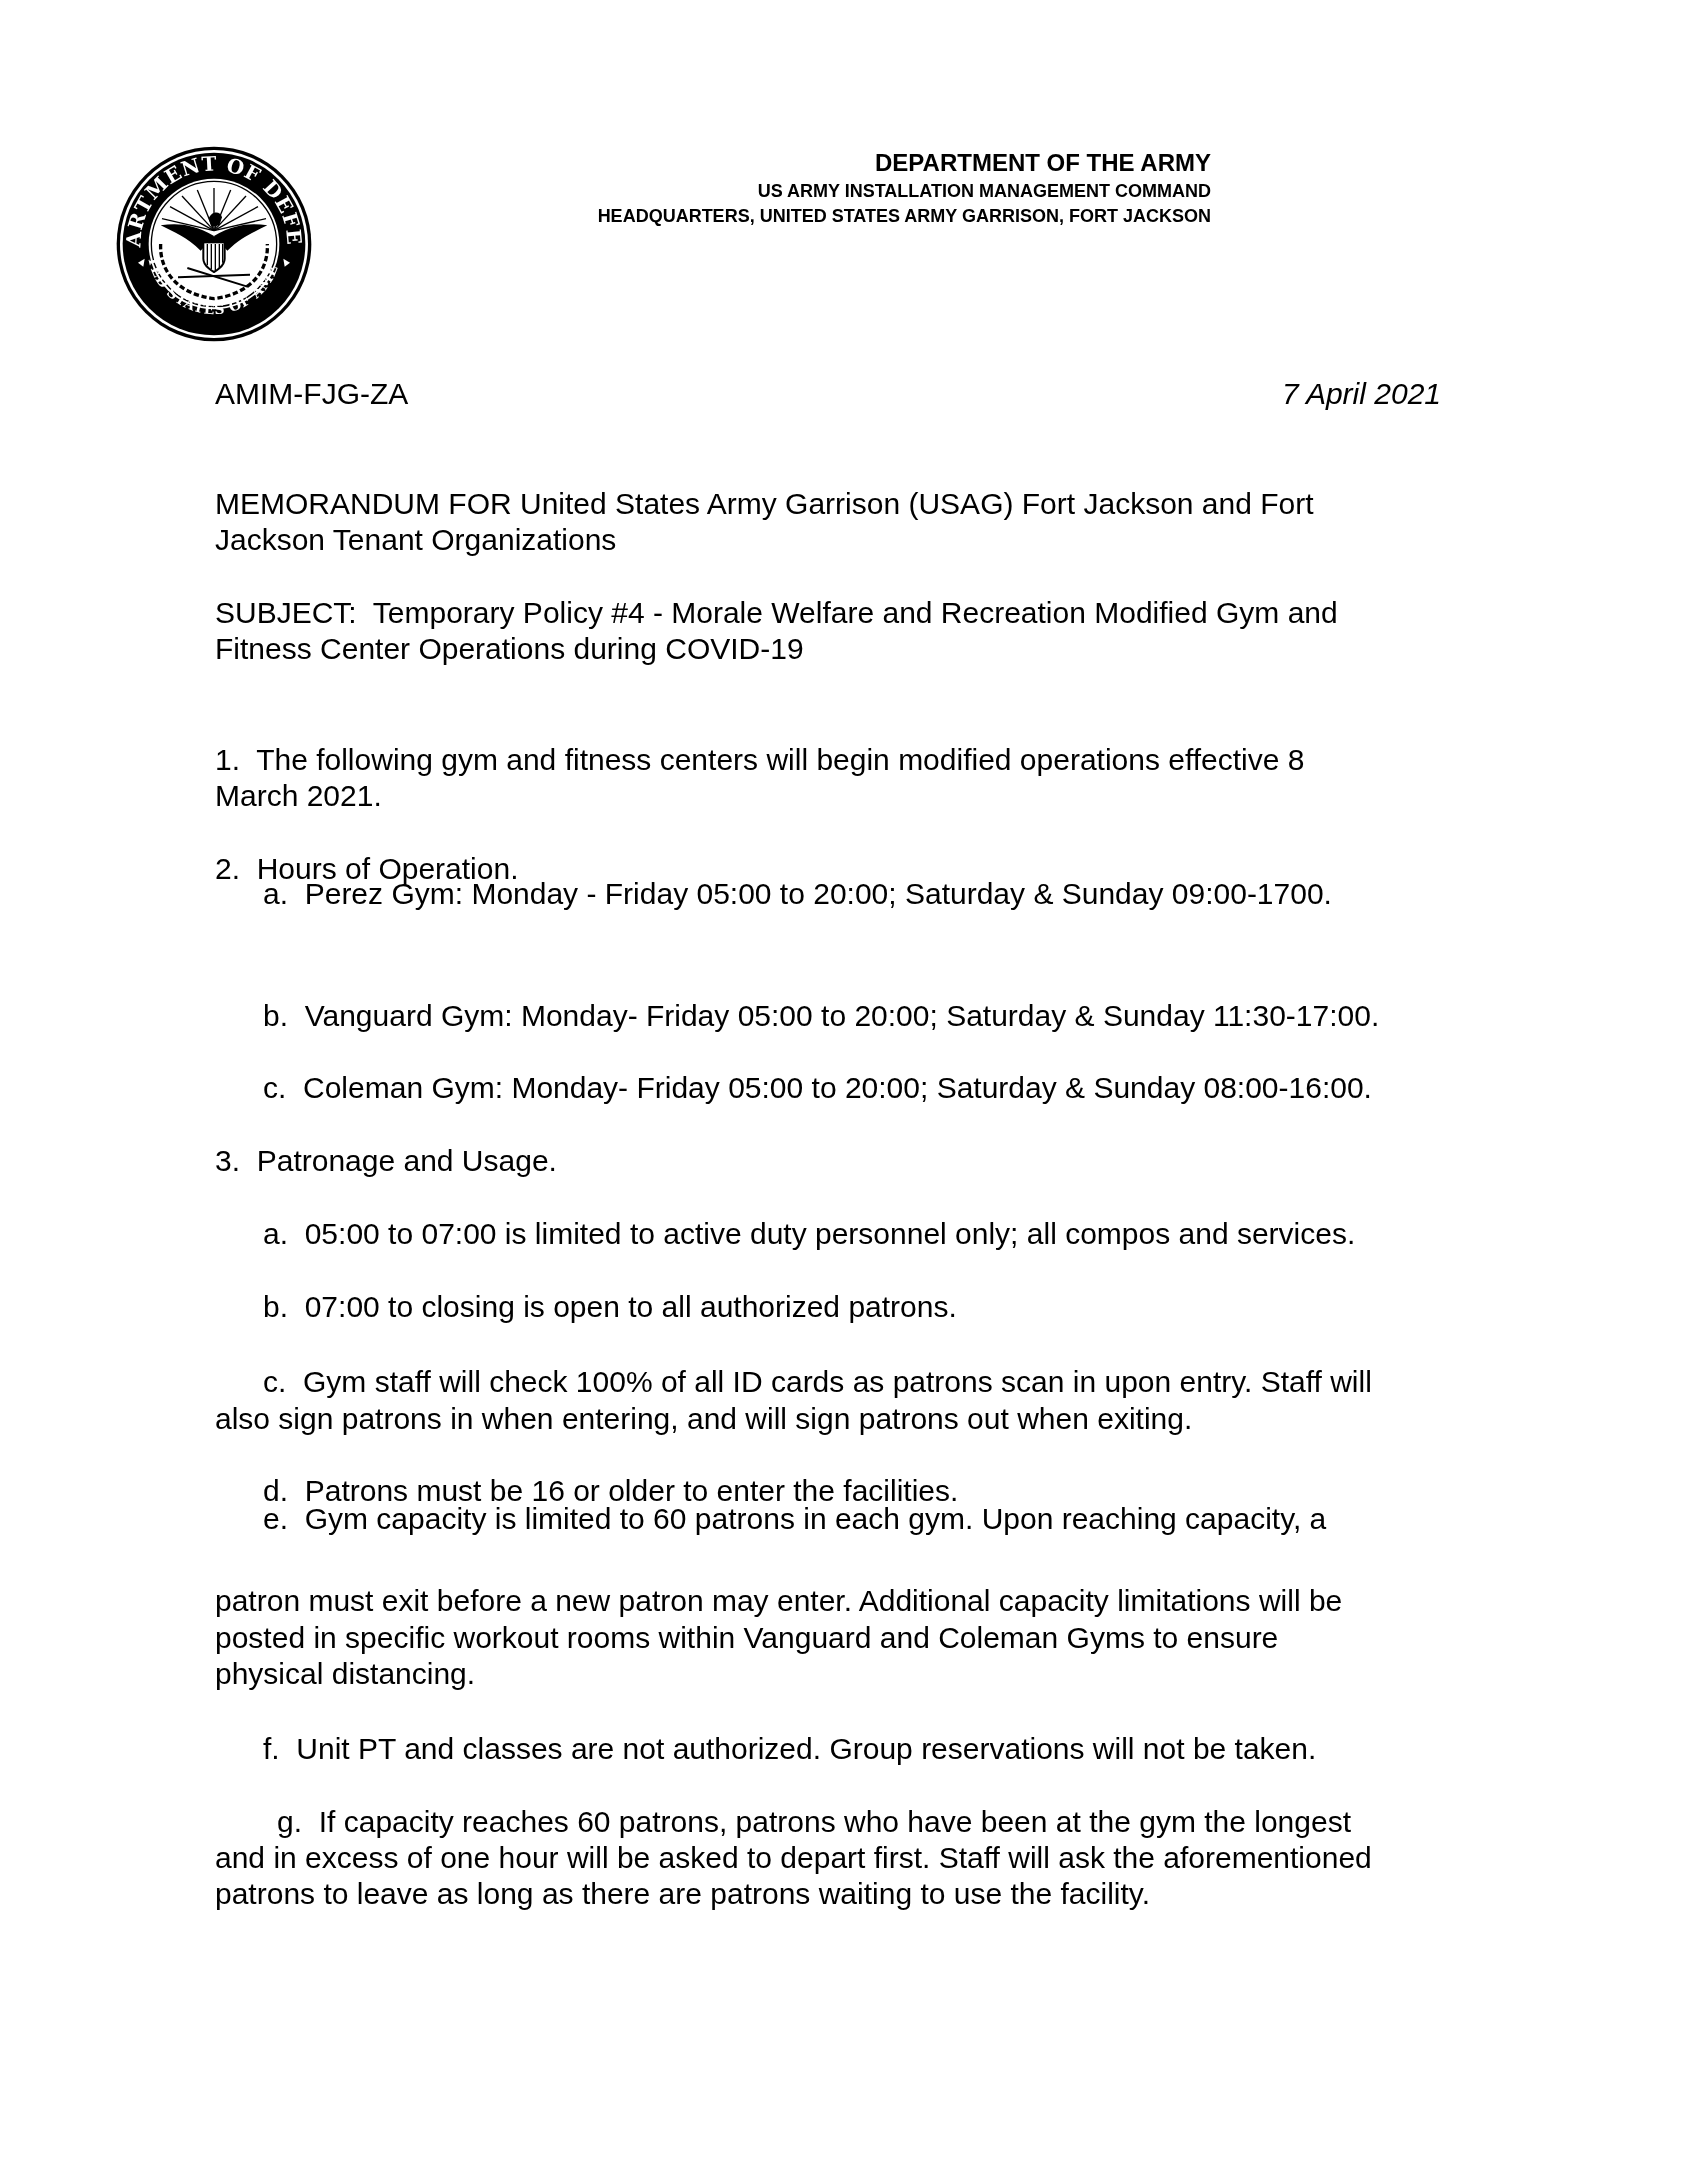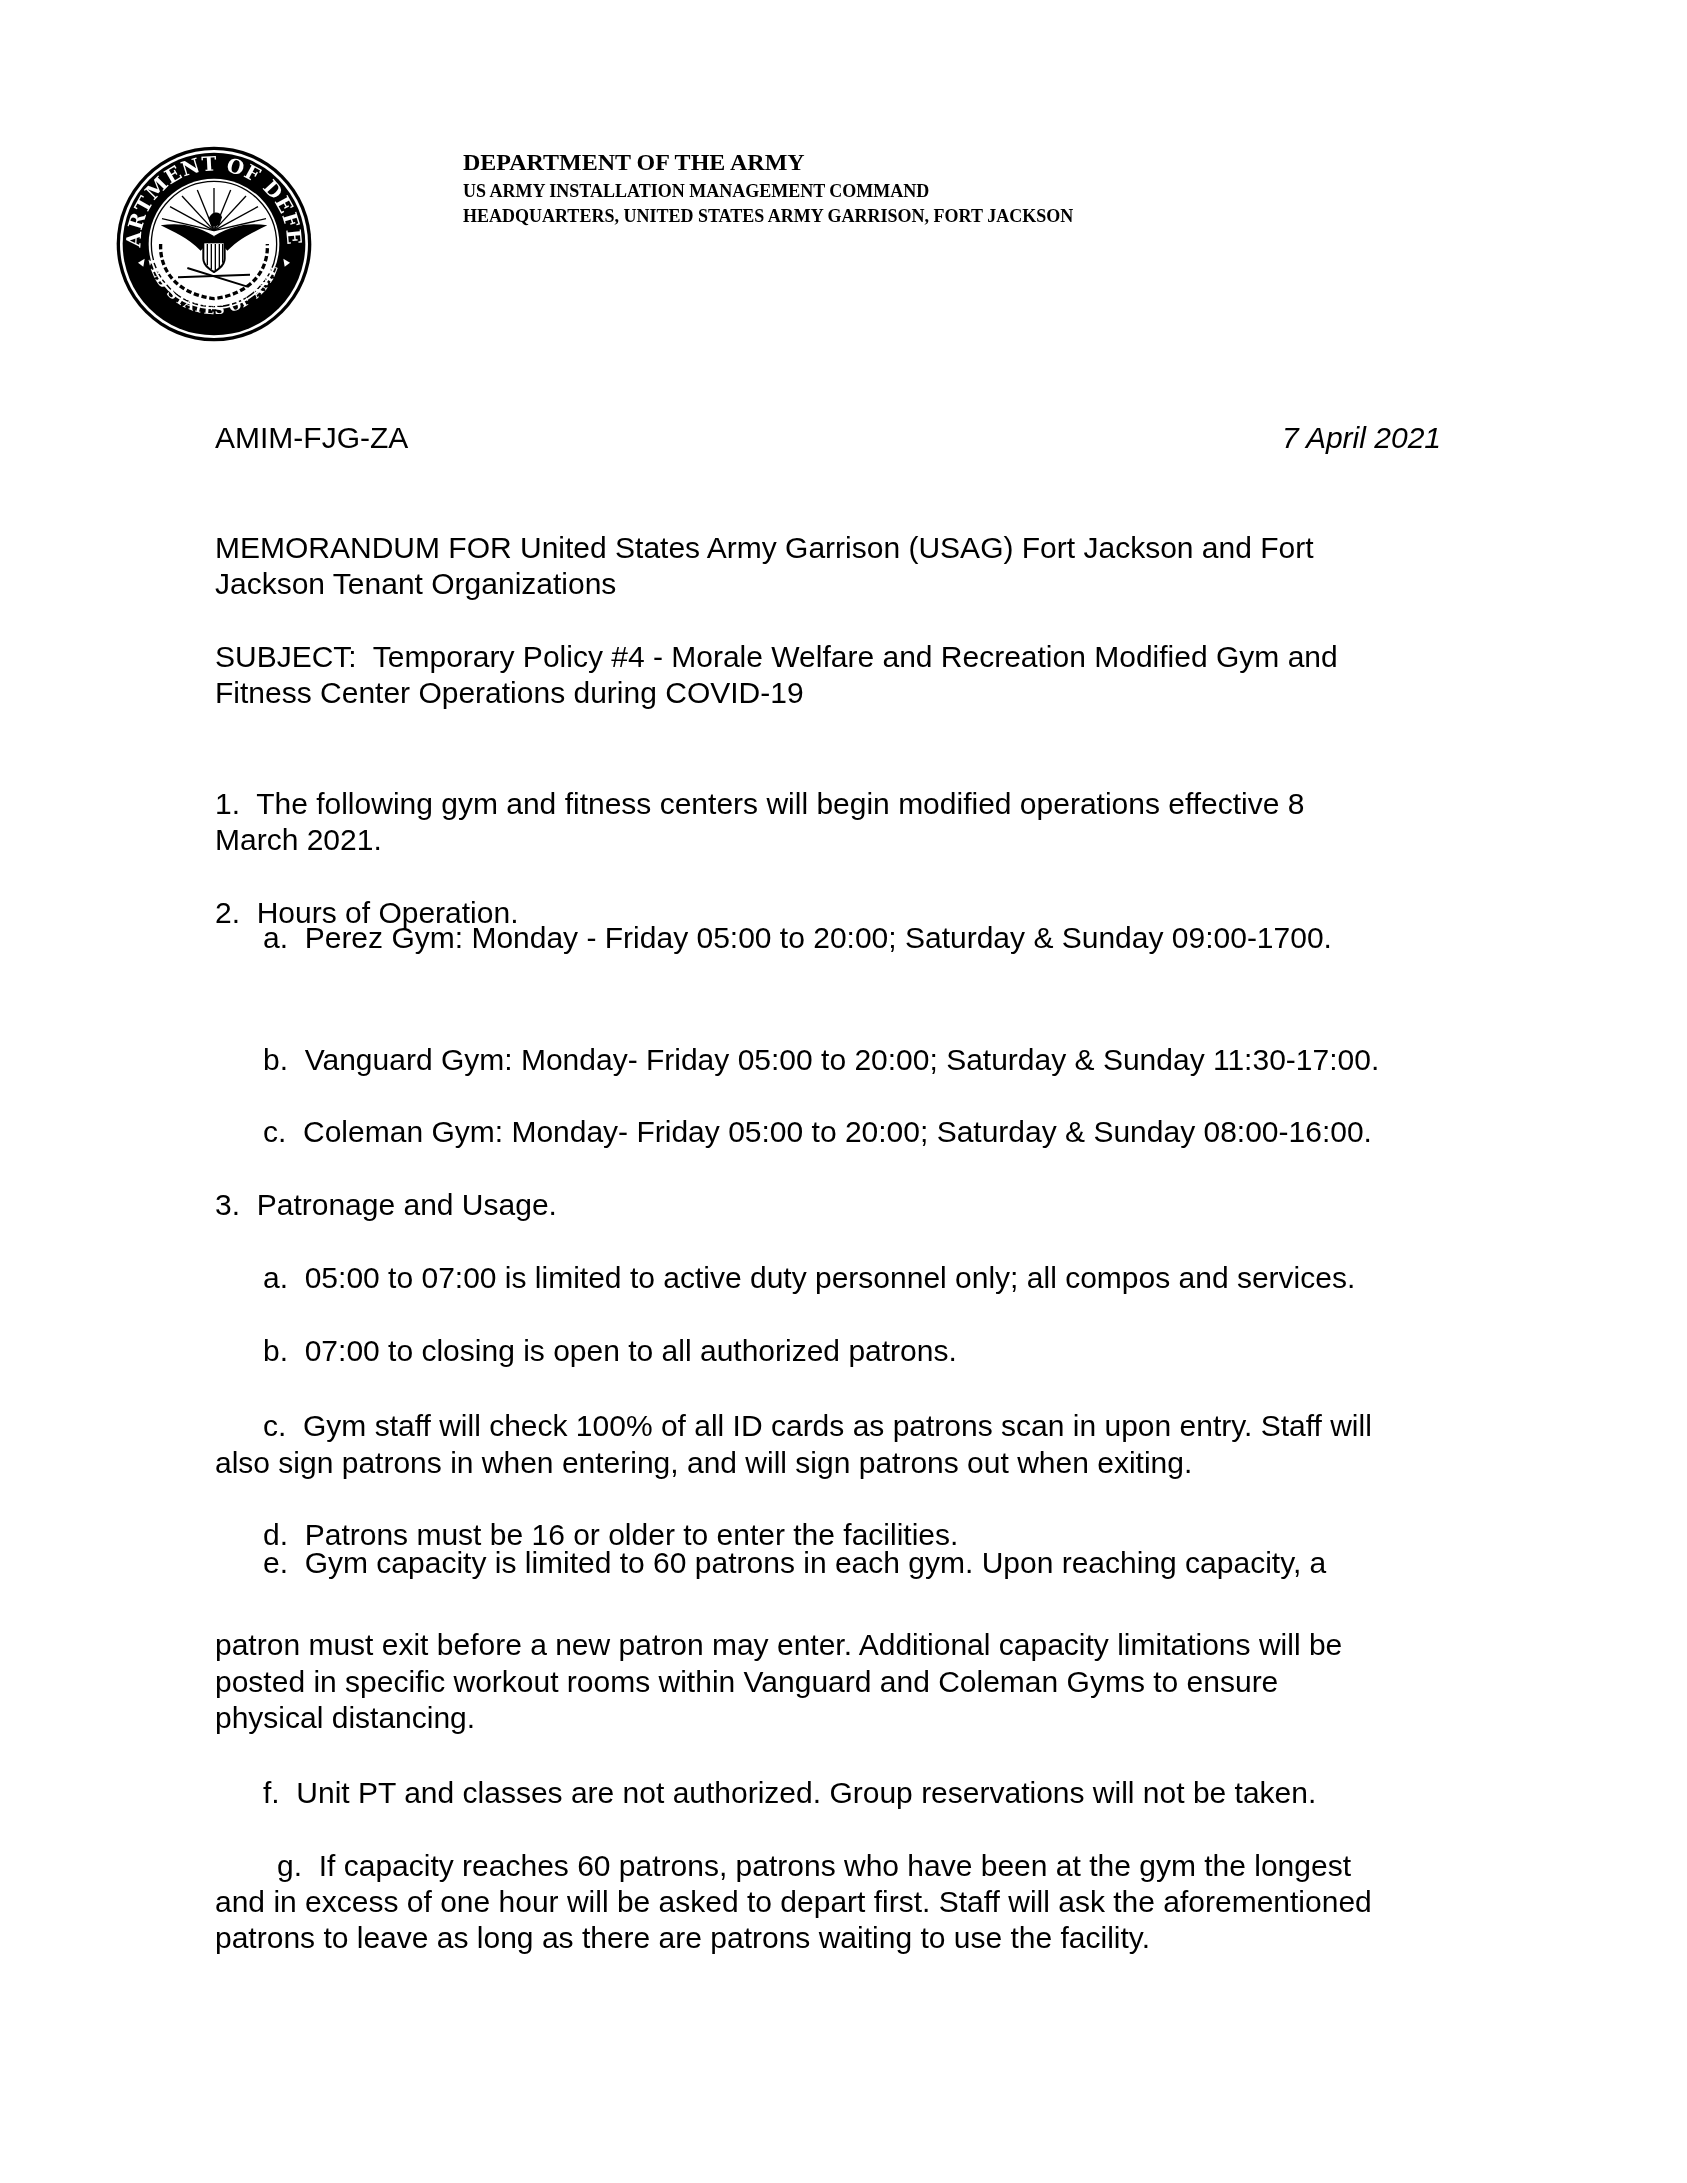--- a/index.html
+++ b/index.html
@@ -6,28 +6,27 @@
   body { width: 1687px; height: 2183px; position: relative; overflow: hidden; }
   .page { position: absolute; left: 0; top: 0; width: 1687px; height: 2183px; background: #ffffff; color: #000000; }
   .ln {
     position: absolute;
     font-family: "Liberation Sans", sans-serif;
     font-size: 30px;
     line-height: 36px;
     height: 36px;
     white-space: pre;
     color: #000000;
-    margin-top: 44px;
   }
   
   .hdr {
     position: absolute;
     left: 463px; width: 748px;
-    text-align: left;
-    font-family: Liberation Serif, serif;
+    text-align: right;
+    font-family: Liberation Sans, sans-serif;
     font-weight: bold;
     white-space: pre;
     color: #000000;
     letter-spacing: 0px;
   }
   .hdr.big { font-size: 24px; line-height: 25px; }
   .hdr.small { font-size: 18px; line-height: 20px; }
   .seal { position: absolute; left: 114px; top: 144px; width: 200px; height: 200px; }
   .right { text-align: right; font-style: italic; }
 </style>

